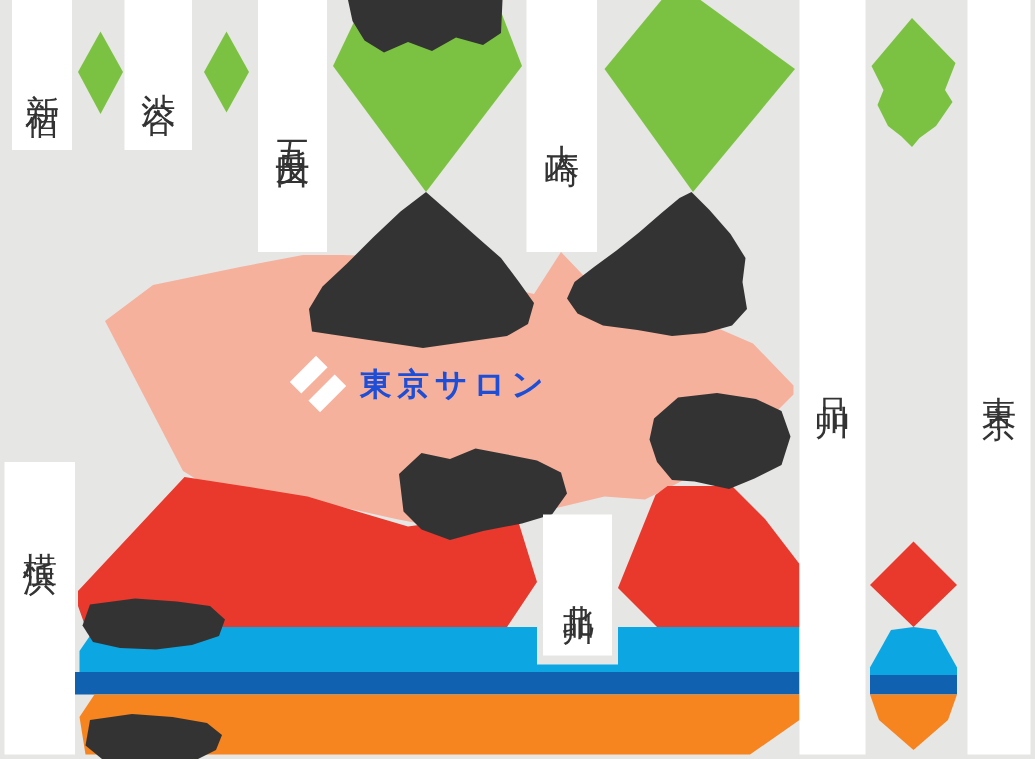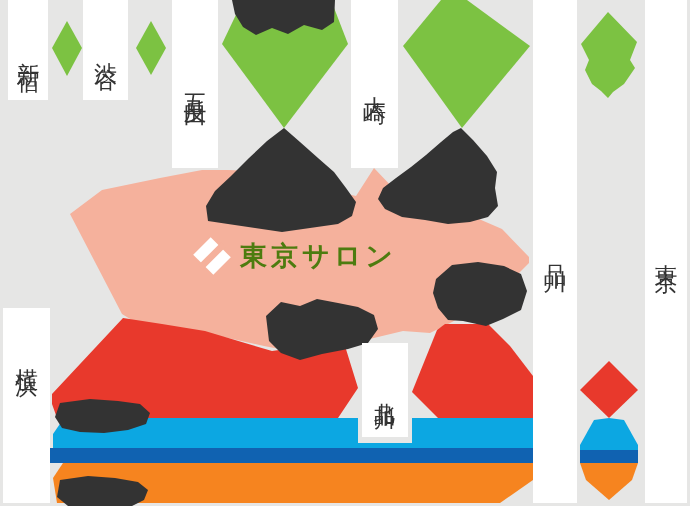--- a/index.html
+++ b/index.html
@@ -30,23 +30,23 @@
   #salon-title{
     position:absolute;
     left:193px;top:232px;
     height:48px;
     display:flex;
     align-items:center;
     gap:9px;
     pointer-events:none;
   }
   #salon-title .salon-name{
-    font-size:27px;
+    font-size:21px;
     font-weight:bold;
-    color:#4d7c0f;
+    color:#1d4ed8;
     letter-spacing:4px;
     white-space:nowrap;
   }
 </style>
 </head>
 <body>
 
 <div id="stage">
 
   <svg id="map-svg" width="690" height="506" viewBox="0 0 690 506">

